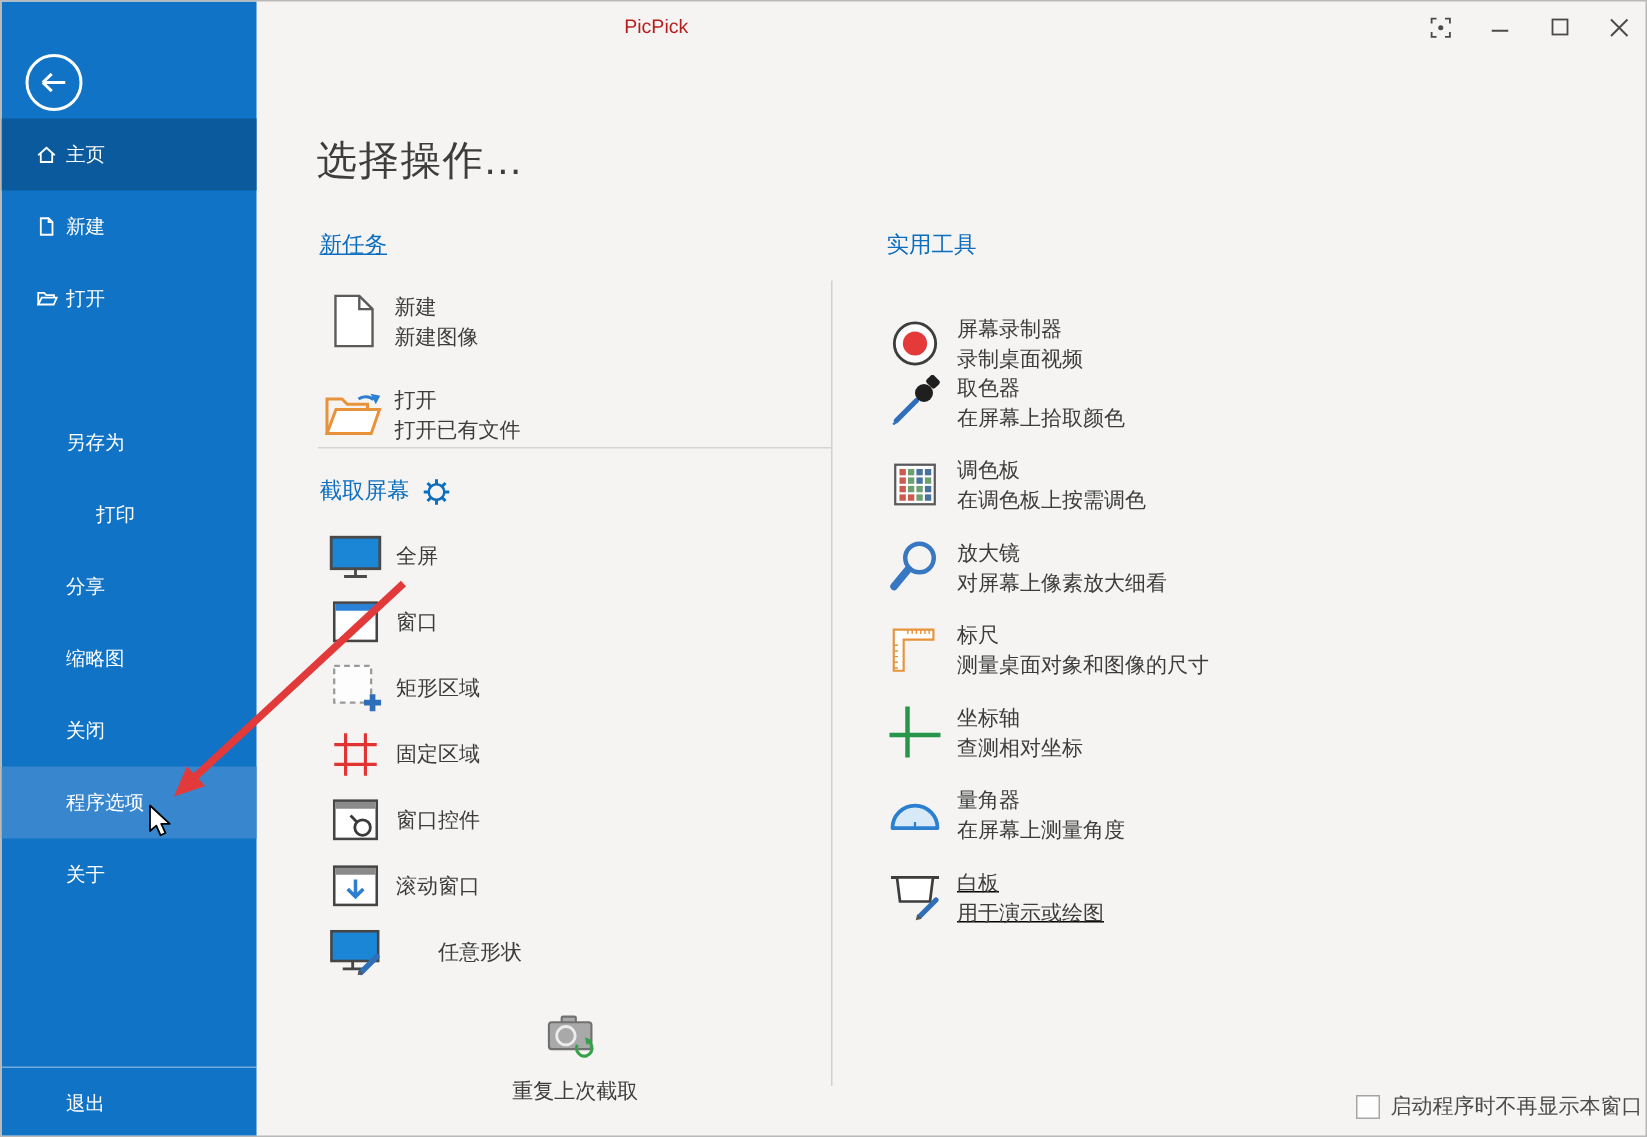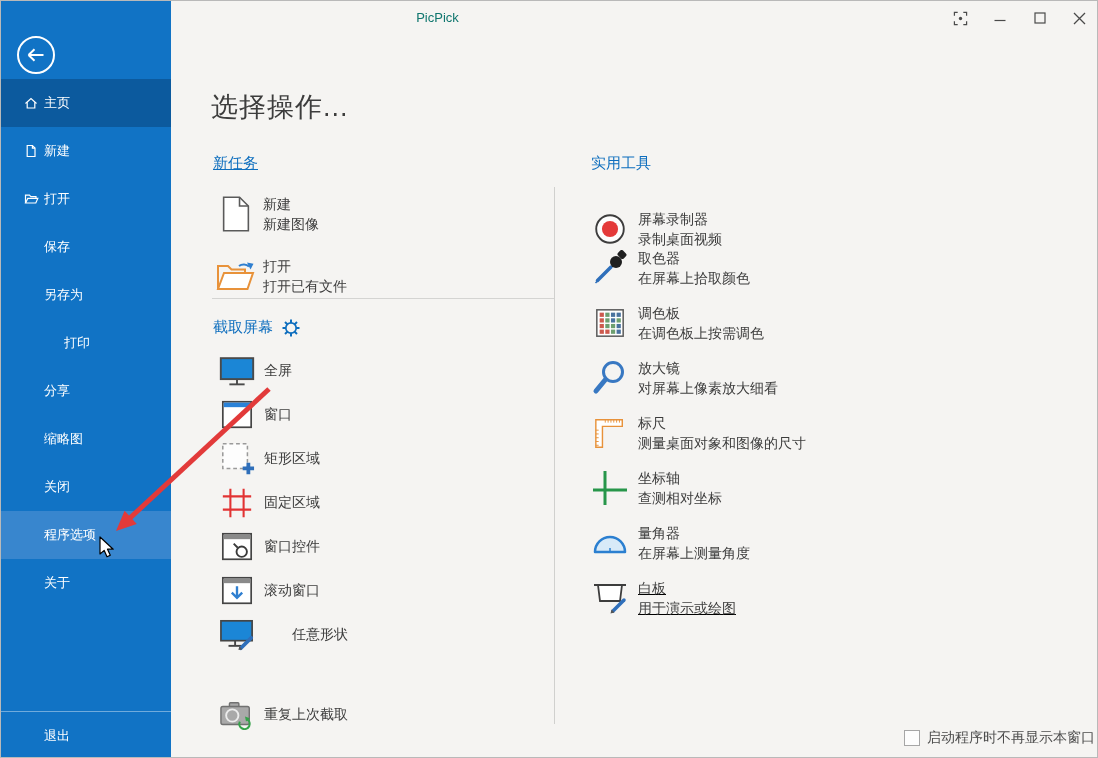--- a/index.html
+++ b/index.html
@@ -11,21 +11,21 @@
     --bg:#f5f4f2;
     --text_dark:#3c3c3c;
   }
   *{box-sizing:border-box;margin:0;padding:0;}
   html,body{width:1098px;height:758px;}
   body{font-family:"Liberation Sans","DejaVu Sans",sans-serif;background:#fff;}
   #app{position:relative;width:1098px;height:758px;background:var(--bg);overflow:hidden;border:1px solid #b9b9b9;}
 
   
   .titlebar-title{position:absolute;top:9px;left:0;width:873px;text-align:center;
-    font-size:13px;color:#0f766e;z-index:1;}
+    font-size:13px;color:#b91c1c;z-index:1;}
   .winbtn{position:absolute;top:4px;width:34px;height:26px;display:flex;align-items:center;
     justify-content:center;background:transparent;border:none;cursor:default;z-index:3;}
 
   
   #sidebar{position:absolute;left:0;top:0;width:170px;height:758px;background:var(--sidebar);z-index:2;}
   .back-btn{position:absolute;left:15px;top:34px;width:40px;height:40px;}
   .side-row{position:absolute;left:0;width:170px;height:48px;display:flex;align-items:center;
     padding-left:43px;color:#fff;font-size:13px;cursor:default;}
   .side-row.selected{background:var(--sidebar_selected);}
   .side-row.hovered{background:var(--sidebar_hover);}
@@ -123,23 +123,20 @@
     <div class="side-row" style="top:174px;">
       <svg class="side-ico" width="15" height="14" viewBox="0 0 15 14">
         <g fill="none" stroke="#fff" stroke-width="1.2">
           <path d="M1.5 11 V3.2 H5.4 L6.9 4.7 H12 V6.4"></path>
           <path d="M1.5 11 L3.8 6.4 H13.8 L11.8 11 Z"></path>
         </g>
       </svg>
       <span>打开</span>
     </div>
 
-    <div class="side-row" style="top:222px;">
-      <span>保存</span>
-    </div>
     <div class="side-row" style="top:270px;">
       <span>另存为</span>
     </div>
     <div class="side-row" style="top:318px;margin-left:20px;">
       <span>打印</span>
     </div>
     <div class="side-row" style="top:366px;">
       <span>分享</span>
     </div>
     <div class="side-row" style="top:414px;">
@@ -284,21 +281,21 @@
         <rect x="4" y="3" width="33" height="21" fill="#1b86d6" stroke="#454545" stroke-width="1.8"></rect>
         <line x1="19" y1="24" x2="19" y2="29" stroke="#454545" stroke-width="2"></line>
         <line x1="12" y1="29.5" x2="26" y2="29.5" stroke="#454545" stroke-width="2"></line>
         <line x1="25" y1="32" x2="36" y2="21" stroke="#2f6fba" stroke-width="4" stroke-linecap="round"></line>
         <polygon points="22.5,34 26.5,33 23.5,30" fill="#555"></polygon>
       </svg>
     </span>
     <span class="cap-label">任意形状</span>
   </div>
 
-  <div class="cap-row" style="top:692px;">
+  <div class="cap-row" style="top:672px;flex-direction:column;">
     <span class="cap-ico">
       <svg width="38" height="34" viewBox="0 0 40 36">
         <rect x="12" y="5" width="10" height="7" rx="1" fill="#a9a9a9" stroke="#717171" stroke-width="1.5"></rect>
         <rect x="3" y="9" width="30" height="19" rx="2" fill="#a9a9a9" stroke="#717171" stroke-width="1.5"></rect>
         <circle cx="15" cy="18.5" r="6.5" fill="none" stroke="#ececec" stroke-width="2"></circle>
         <path d="M30.5 22.5 a5.5 5.5 0 1 1 -7.5 2.5" fill="none" stroke="#35a24a" stroke-width="2.2"></path>
         <polygon points="28.5,19.5 33.5,21.5 29.5,25" fill="#35a24a"></polygon>
       </svg>
     </span>
     <span class="cap-label">重复上次截取</span>

